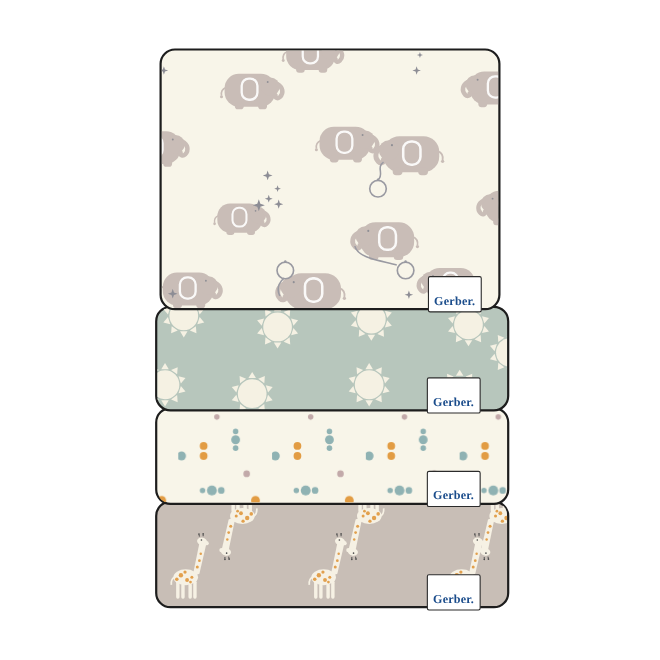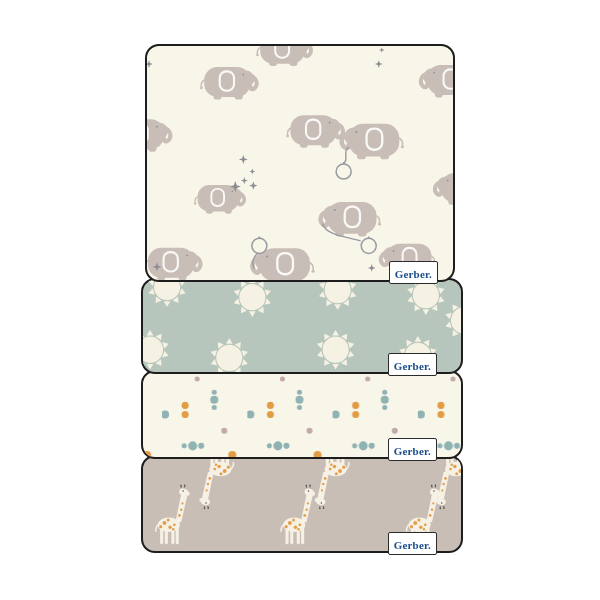--- a/index.html
+++ b/index.html
@@ -7,21 +7,21 @@
        font-family:"Liberation Sans",sans-serif;}
   .stage{position:absolute;left:0;top:0;width:600px;height:600px;background:#ffffff;}
   .panel{position:absolute;box-sizing:border-box;border:2.5px solid #1d1d1d;border-radius:14px;}
   .pattern{position:absolute;inset:0;border-radius:11px;overflow:hidden;}
   .pattern svg{display:block;width:100%;height:100%;}
   #p1{left:145px;top:44px;width:310px;height:238px;z-index:40;background:#f8f5e9;}
   #p2{left:141px;top:278px;width:322px;height:96px;z-index:30;background:#b7c6bc;}
   #p3{left:141px;top:370px;width:322px;height:89px;z-index:20;background:#f8f5e9;}
   #p4{left:141px;top:455px;width:322px;height:98px;z-index:10;background:#c8beb6;}
   .badge{position:absolute;bottom:-4px;background:#ffffff;border:1.6px solid #2b2b2b;
-         border-radius:2px;padding:3px 5px 2px 5px;z-index:6;line-height:1;margin-left:38px;}
+         border-radius:2px;padding:13px 5px 2px 5px;z-index:6;line-height:1;margin-left:38px;}
   .badge span{font-family:"Liberation Serif",serif;font-weight:700;font-size:11px;
          color:#1a4c8b;letter-spacing:.2px;white-space:nowrap;}
   #p1 .badge{right:15px;}
   #p2 .badge,#p3 .badge,#p4 .badge{right:24px;}
   .defs-holder{position:absolute;width:0;height:0;overflow:hidden;}
 </style>
 </head>
 <body>
 
 <div class="stage">

